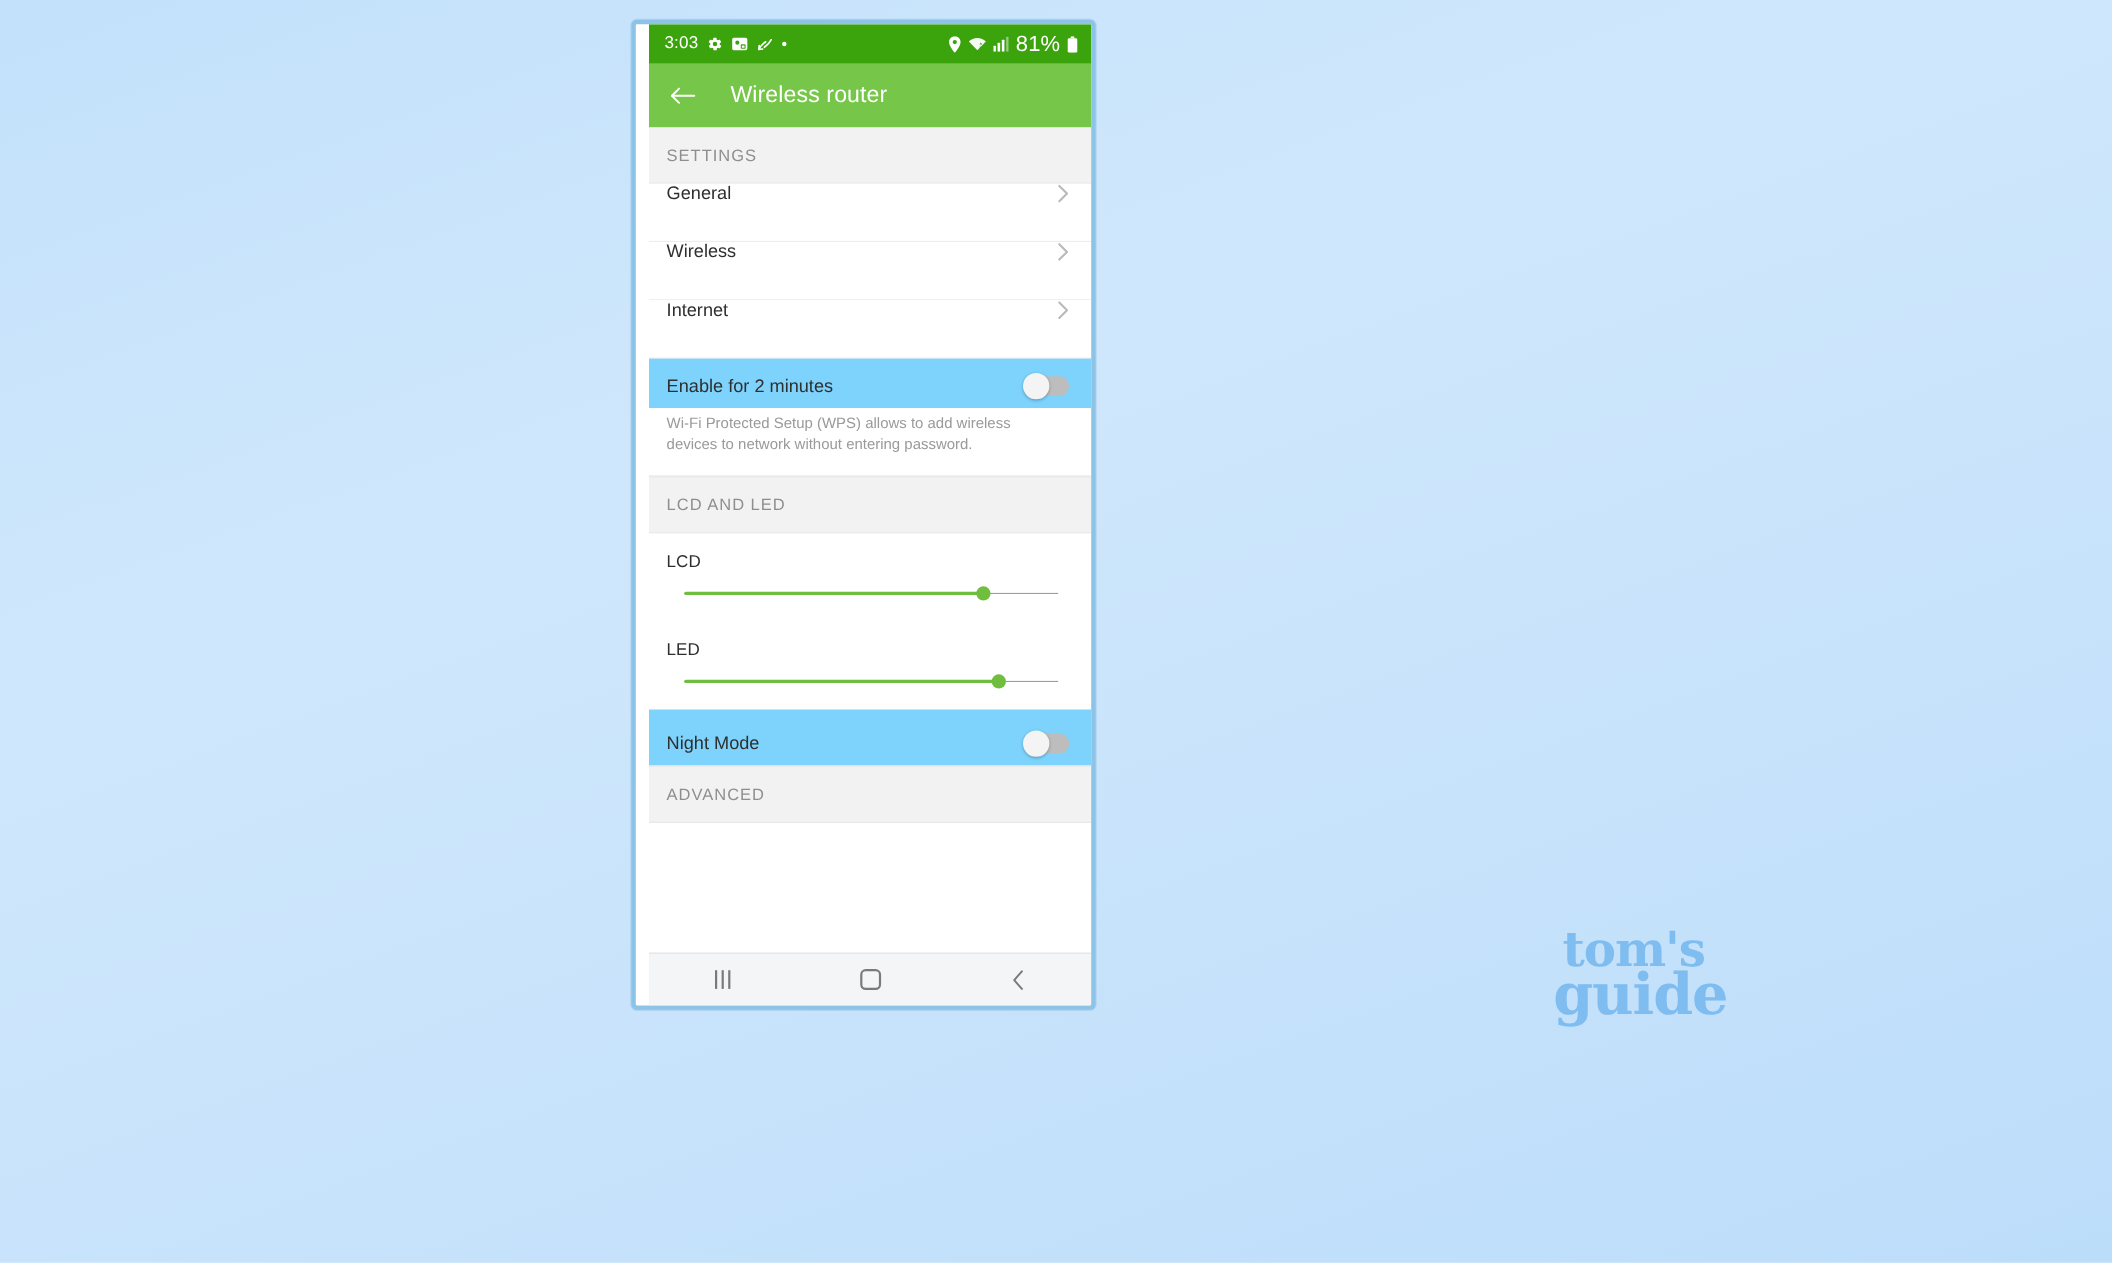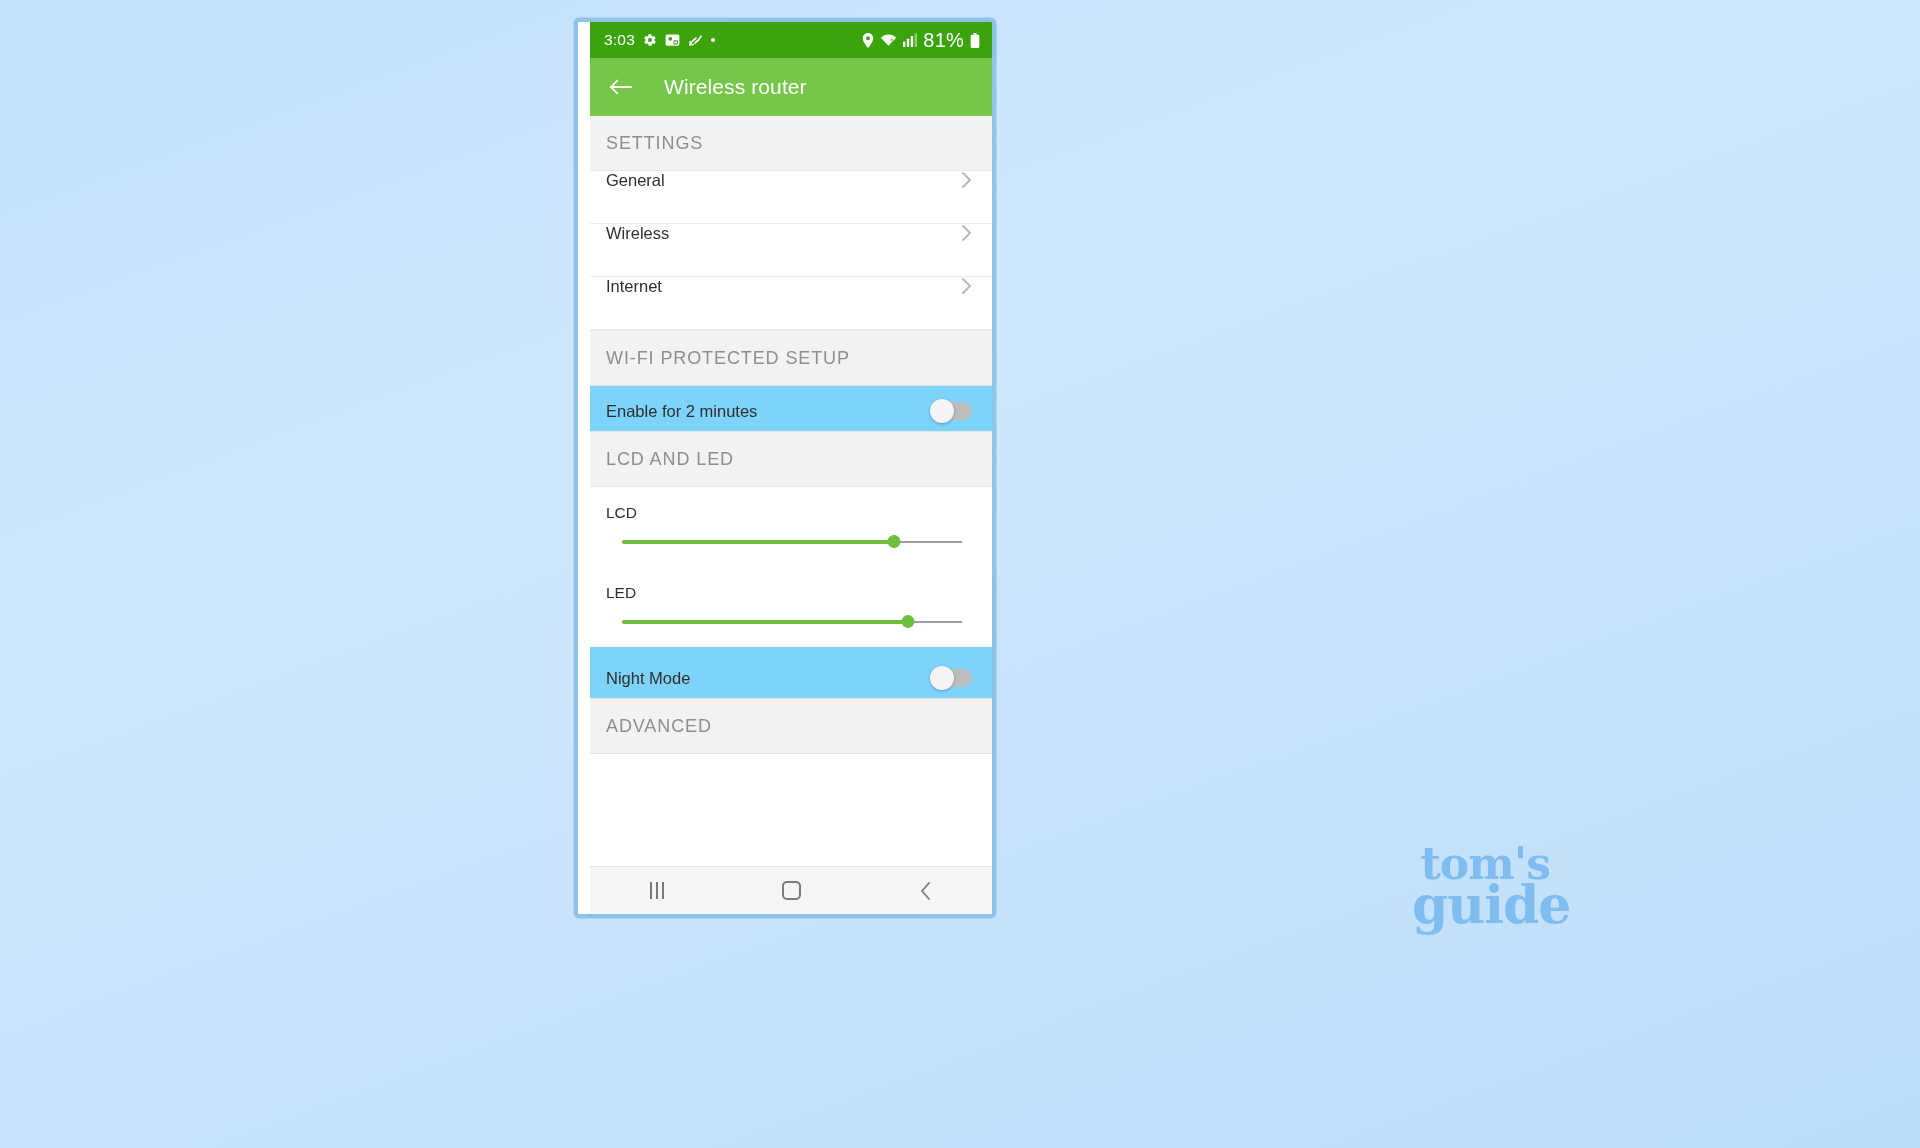--- a/index.html
+++ b/index.html
@@ -60,21 +60,21 @@
     font-weight: 400;
     letter-spacing: .1px;
   }
 
   
   #content { flex: 1 1 auto; background: #ffffff; overflow: hidden; }
 
   .section-header {
     background: #f2f2f2;
     color: #8e8e8e;
-    font-size: 18px;
+    font-size: 15px;
     letter-spacing: .9px;
     padding: 17px 0 16px 16px;
     border-top: 1px solid #e6e6e6;
     border-bottom: 1px solid #e6e6e6;
   }
   .section-header.first { border-top: none; }
 
   .row {
     background: #fff;
     min-height: 53px;
@@ -267,28 +267,28 @@
 
     <div class="row">
       <span class="label">Internet</span>
       <span class="chev">
         <svg width="11" height="18" viewBox="0 0 11 18" fill="none" stroke="#b9b9b9" stroke-width="1.9" stroke-linecap="round" stroke-linejoin="round">
             <path d="M2 2l7 7-7 7"></path>
           </svg>
       </span>
     </div>
 
-    <div class="section-header">WI-FI PROTECTED SETUP</div>
 
     <div class="toggle-row">
       <span class="label">Enable for 2 minutes</span>
       <span class="switch">
         <span class="knob"></span>
       </span>
     </div>
+    <div class="desc bordered">Wi-Fi Protected Setup (WPS) allows to add wireless devices to network without entering password.</div>
 
     <div class="section-header">LCD AND LED</div>
 
     <div class="slider-block">
       <div class="slabel">LCD</div>
       <div class="slider-wrap">
         <div class="slider">
           <span class="track"></span>
           <span class="fill" style="width: 80%;"></span>
           <span class="thumb" style="left: 80%;"></span>

